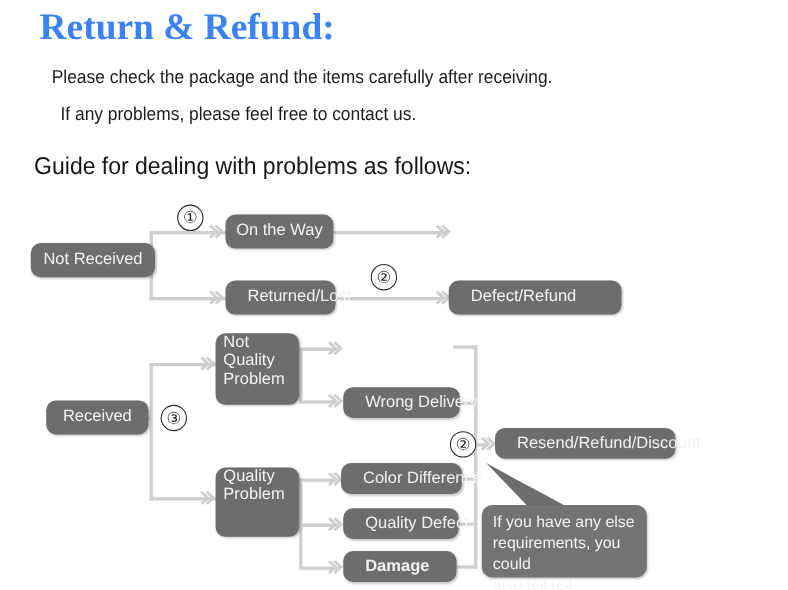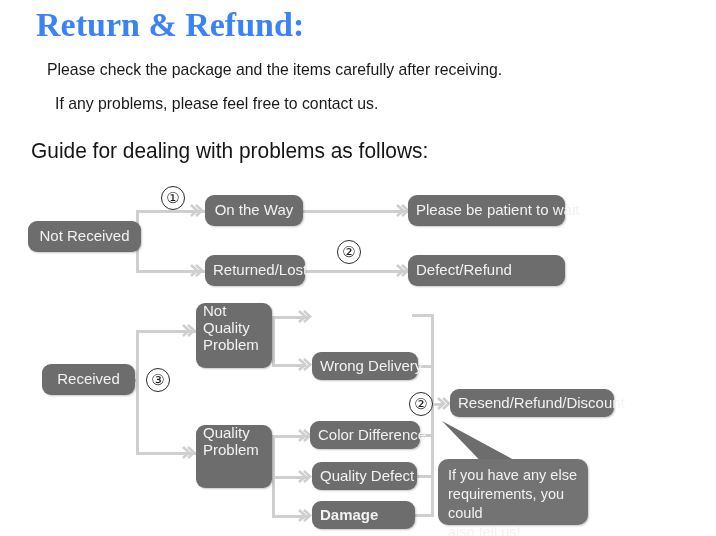--- a/index.html
+++ b/index.html
@@ -45,21 +45,21 @@
   
   .node{
     position:absolute;
     background:#6d6d6d;
     color:#f2f2f2;
     border-radius:9px;
     box-sizing:border-box;
     display:flex;
     align-items:center;
     justify-content:flex-start;
-    padding:0 8px;
+    padding:0 20px;
     font-family:"Liberation Sans", sans-serif;
     font-size:15px;
     line-height:1.12;
     white-space:nowrap;
     box-shadow:1px 1px 2px rgba(0,0,0,0.22);
     z-index:4;
   }
   .node.multiline{white-space:normal; align-items:flex-start;}
   .node.center{justify-content:center;}
 
@@ -159,21 +159,20 @@
   </div>
   <div class="arrow" style="left:396px;top:263px;">
     <svg width="14" height="15" viewBox="0 0 14 15">
       <path d="M1 2 L7 7.5 L1 13" fill="none" stroke="#cfcfcf" stroke-width="2.6"></path>
       <path d="M6 2 L12 7.5 L6 13" fill="none" stroke="#cfcfcf" stroke-width="2.6"></path>
     </svg>
   </div>
 
   <div class="circnum" style="left:337px;top:240px;">②</div>
 
-  <div class="node" style="left:408px;top:195px;width:157px;height:31px;">Please be patient to wait</div>
 
   <div class="node" style="left:408px;top:255px;width:157px;height:31px;">Defect/Refund</div>
 
   <div class="ln lnh" style="left:136px;top:330px;width:62px;"></div>
   <div class="ln lnv" style="left:136px;top:330px;height:125px;"></div>
   <div class="ln lnh" style="left:136px;top:452px;width:62px;"></div>
   <div class="ln lnh" style="left:120px;top:379px;width:18px;"></div>
 
   <div class="arrow" style="left:182px;top:323px;">
     <svg width="14" height="15" viewBox="0 0 14 15">

